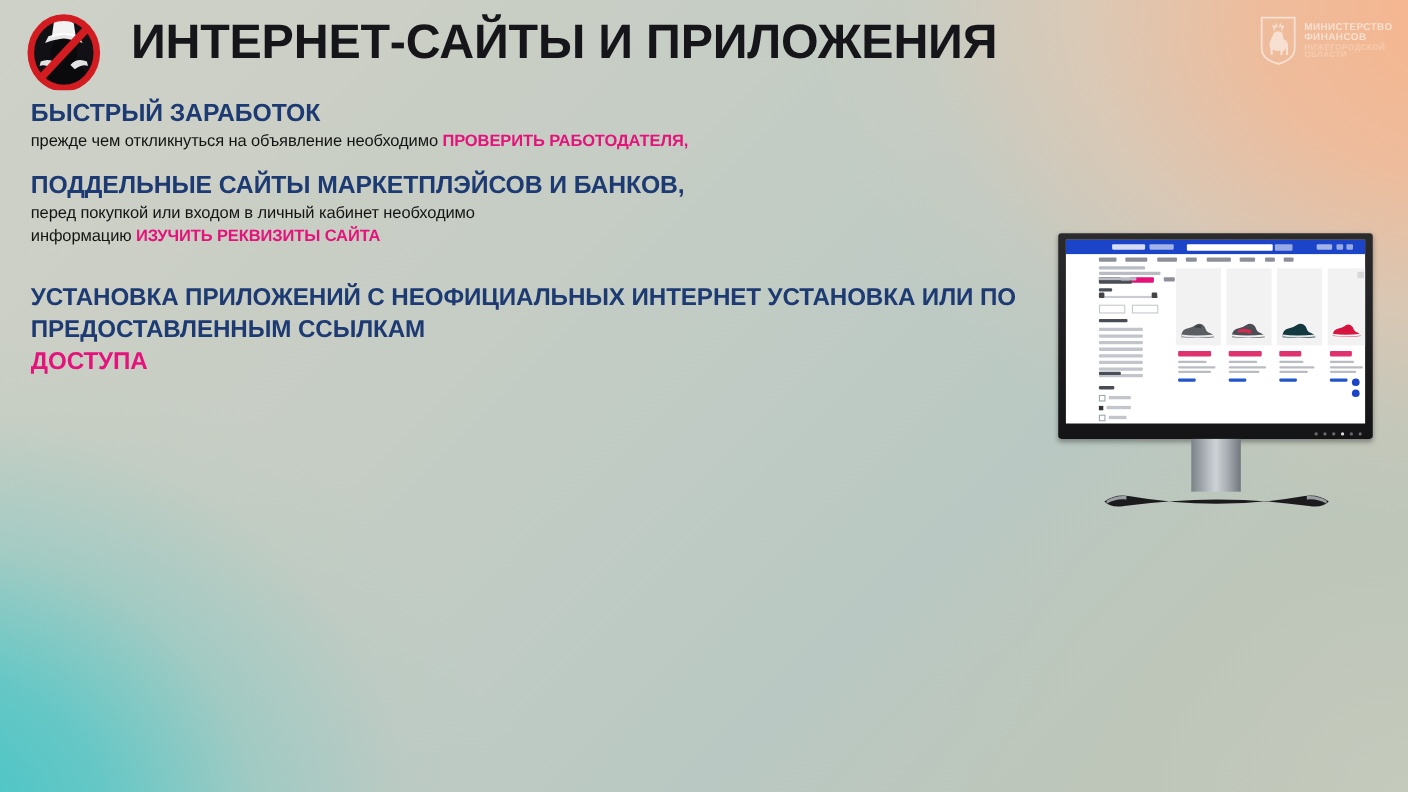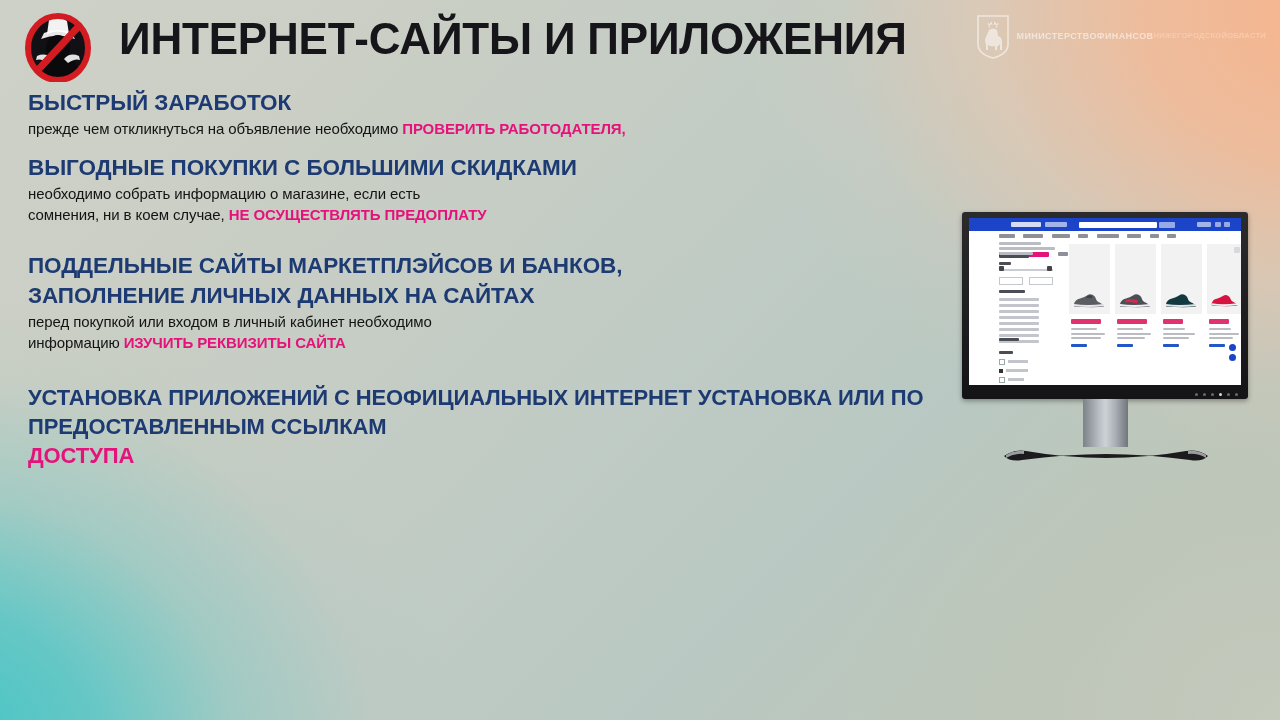--- a/index.html
+++ b/index.html
@@ -78,21 +78,21 @@
     align-items: center;
     gap: 7px;
     opacity: 0.55;
   }
   #ministry-logo .crest {
     width: 34px;
     height: 46px;
   }
   #ministry-logo .lines {
     display: flex;
-    flex-direction: row;
+    flex-direction: column;
     justify-content: center;
     line-height: 1.05;
   }
   #ministry-logo .l1,
   #ministry-logo .l2 {
     font-size: 9px;
     font-weight: bold;
     color: #ffffff;
     letter-spacing: 0.4px;
     white-space: nowrap;
@@ -371,29 +371,23 @@
     </div>
   </div>
 
   <div id="content">
 
     <div class="block" id="block-1">
       <div class="blk-head">БЫСТРЫЙ ЗАРАБОТОК</div>
       <div class="blk-body"><span>прежде чем откликнуться на объявление необходимо </span><span class="hl">ПРОВЕРИТЬ РАБОТОДАТЕЛЯ,</span></div>
     </div>
 
-    <div class="block" id="block-2">
-      <div class="blk-head">ВЫГОДНЫЕ ПОКУПКИ С БОЛЬШИМИ СКИДКАМИ</div>
-      <div class="blk-body"><span>необходимо собрать информацию о магазине, если есть</span></div>
-      <div class="blk-body"><span>сомнения, ни в коем случае, </span><span class="hl">НЕ ОСУЩЕСТВЛЯТЬ ПРЕДОПЛАТУ</span></div>
-    </div>
 
     <div class="block" id="block-3">
       <div class="blk-head">ПОДДЕЛЬНЫЕ САЙТЫ МАРКЕТПЛЭЙСОВ И БАНКОВ,</div>
-      <div class="blk-head">ЗАПОЛНЕНИЕ ЛИЧНЫХ ДАННЫХ НА САЙТАХ</div>
       <div class="blk-body"><span>перед покупкой или входом в личный кабинет необходимо</span></div>
       <div class="blk-body"><span>информацию </span><span class="hl">ИЗУЧИТЬ РЕКВИЗИТЫ САЙТА</span></div>
     </div>
 
     <div class="block" id="block-4">
       <div class="blk-head">УСТАНОВКА ПРИЛОЖЕНИЙ С НЕОФИЦИАЛЬНЫХ ИНТЕРНЕТ УСТАНОВКА ИЛИ ПО</div>
       <div class="blk-head">ПРЕДОСТАВЛЕННЫМ ССЫЛКАМ</div>
       <div class="blk-body"><span class="hl">ДОСТУПА</span></div>
     </div>
 

